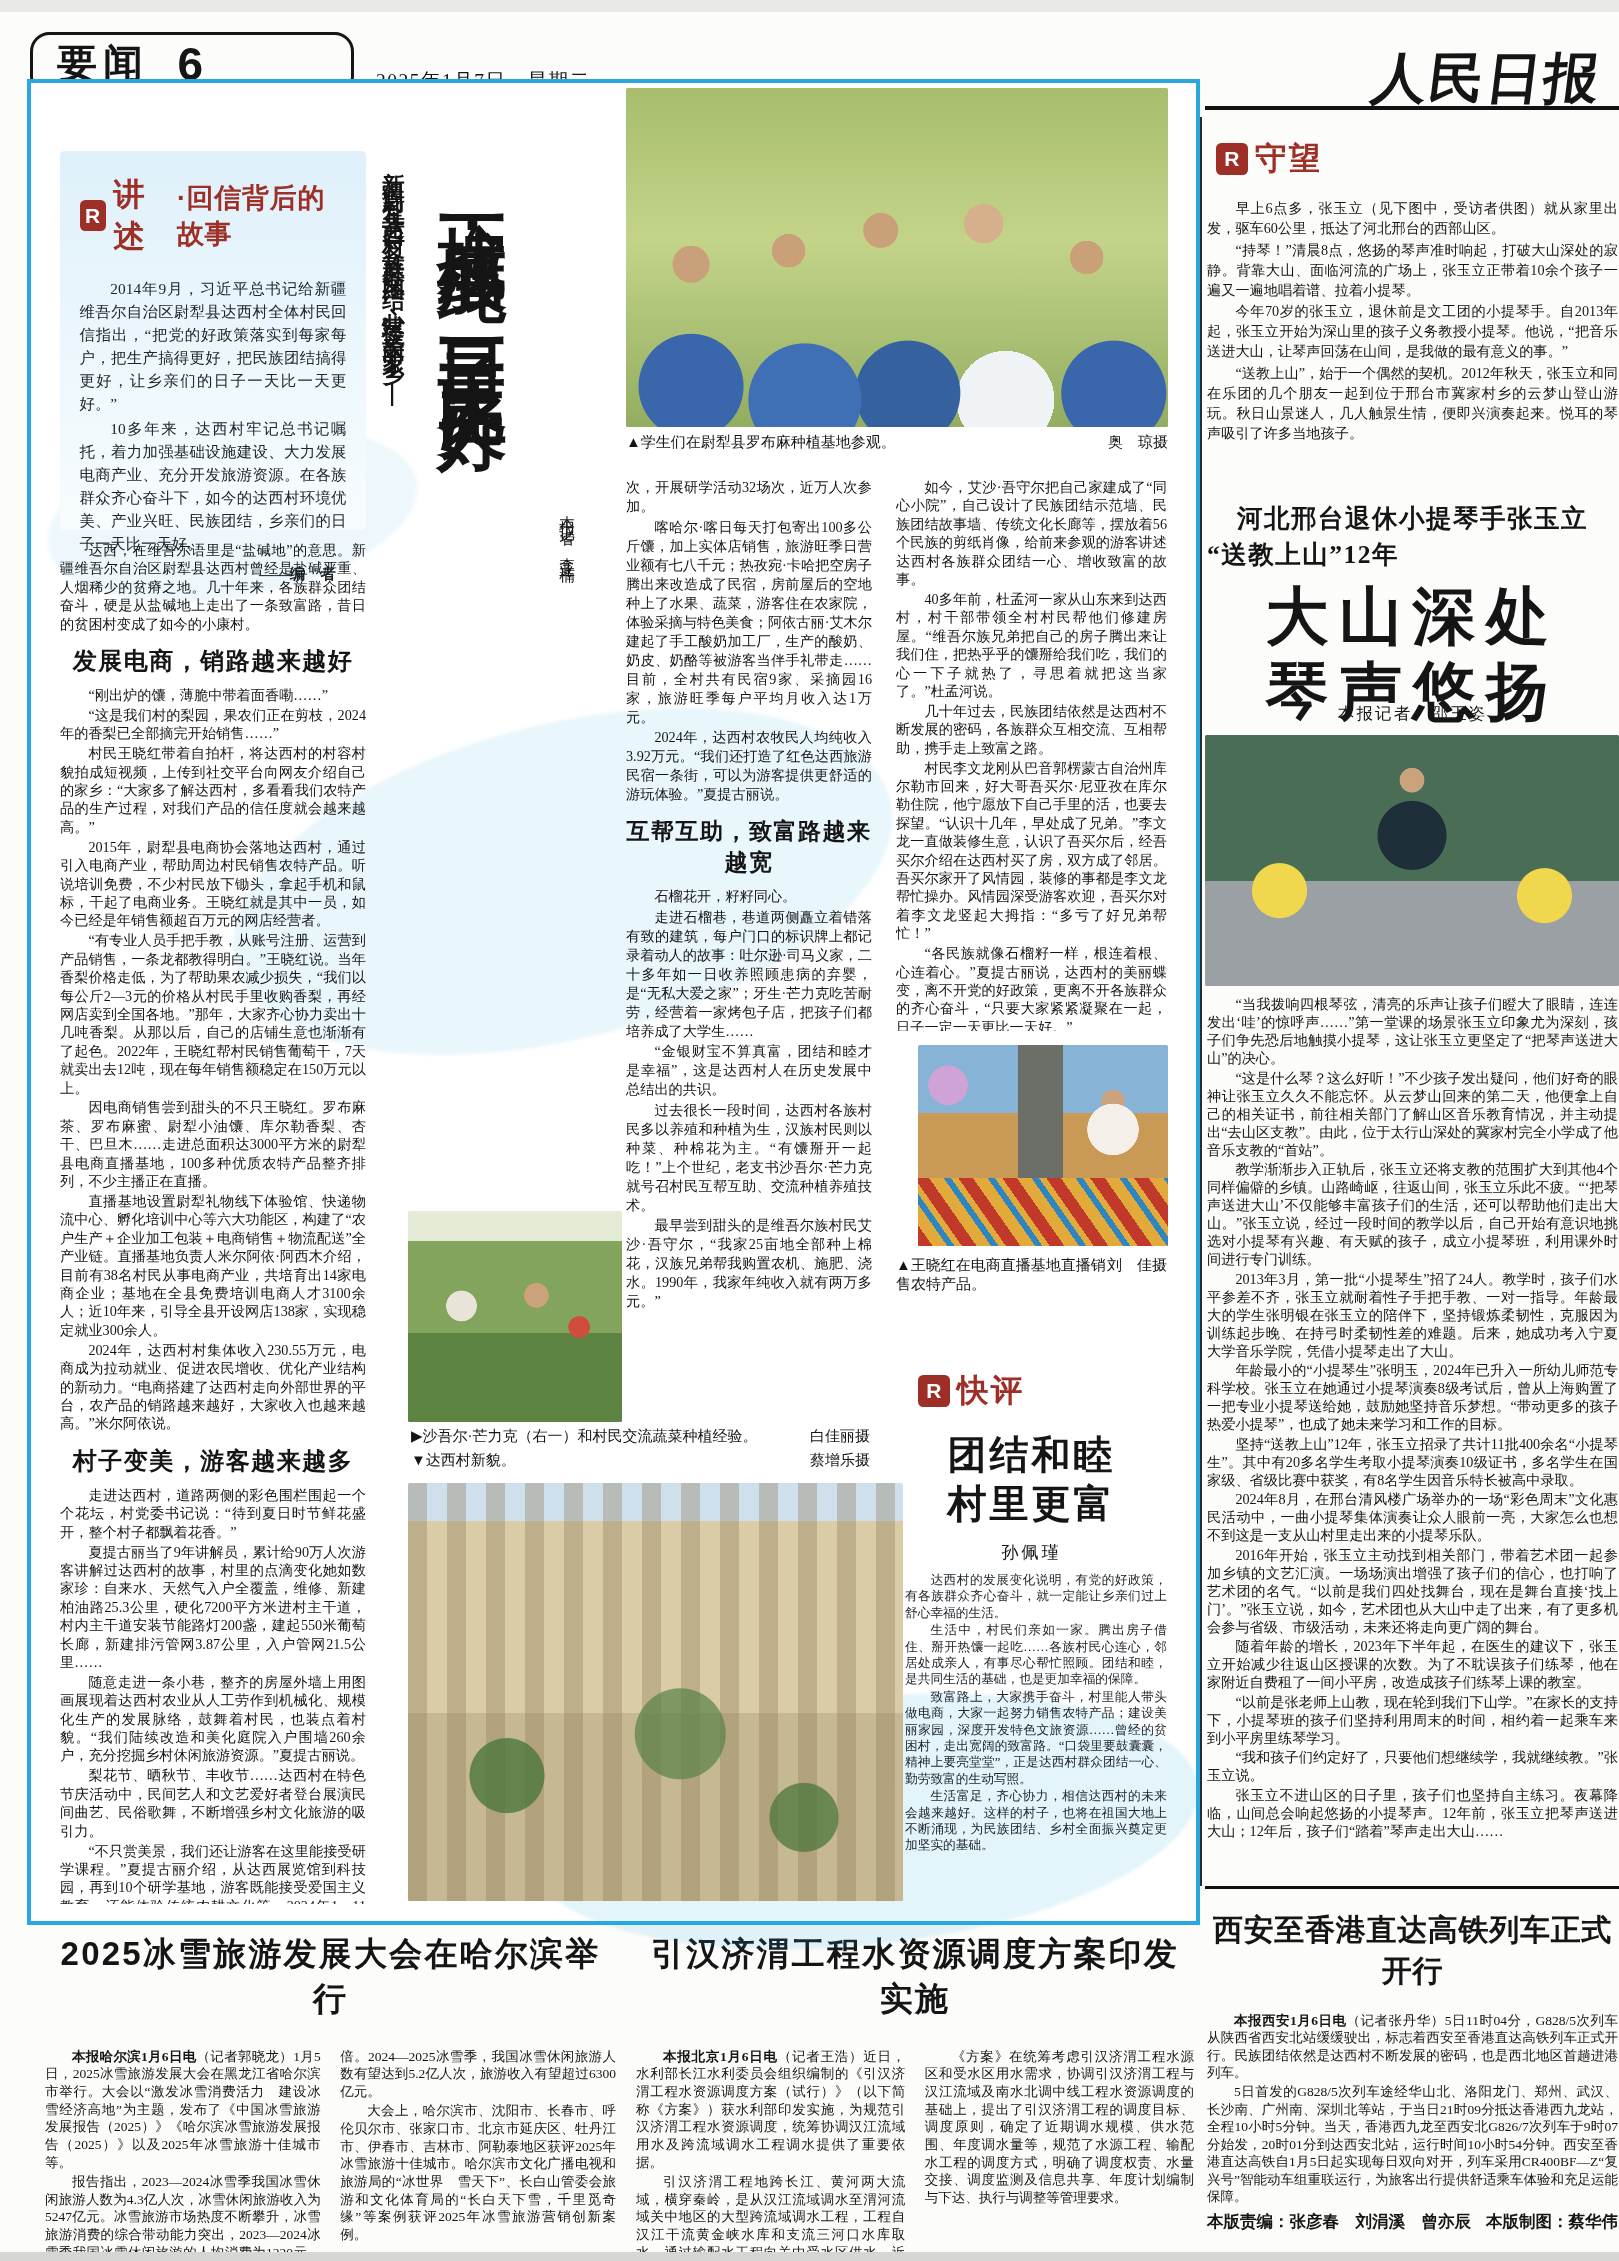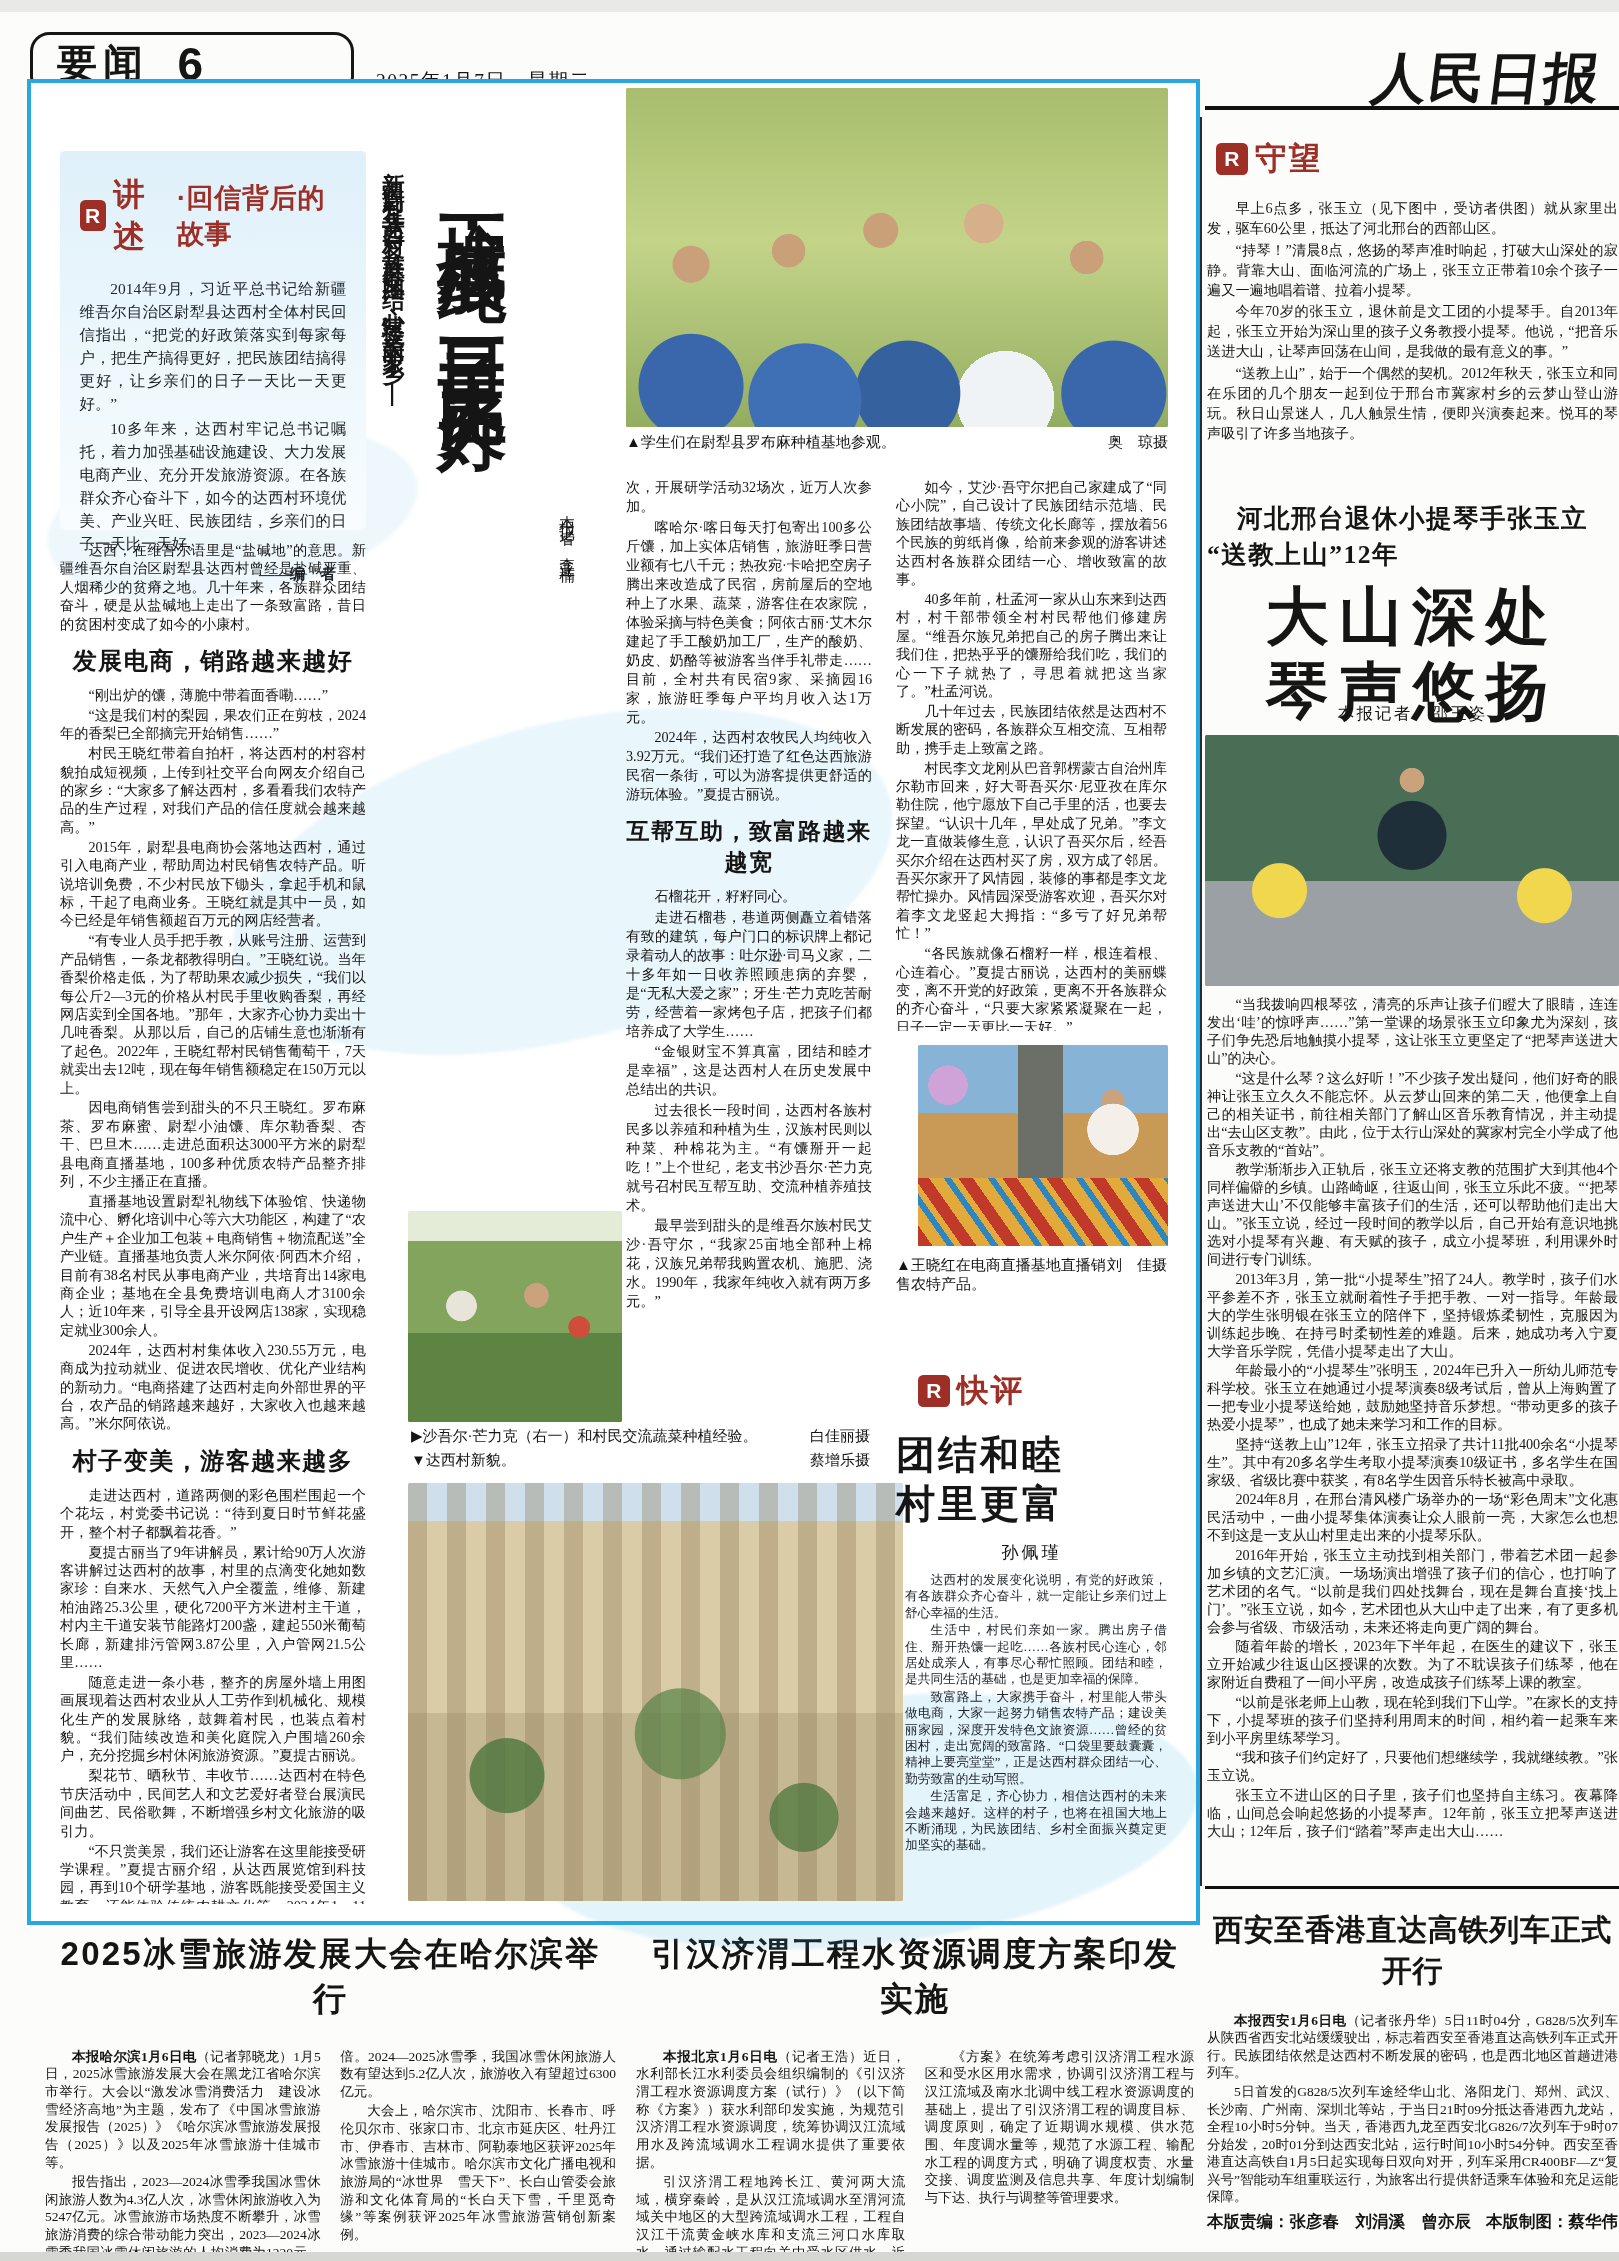--- a/index.html
+++ b/index.html
@@ -113,21 +113,21 @@
 
   
   #colA{left:626px;top:466px;width:246px;height:943px;overflow:hidden;}
   #colA p{font-size:14.2px;line-height:19px;}
   #colA .section-head{font-size:23px;}
   #colB{left:896px;top:466px;width:271px;height:553px;overflow:hidden;}
   #colB p{font-size:14.2px;line-height:18.4px;}
 
   
   #kp-label{left:918px;top:1358px;}
-  #kp-title{left:896px;top:1418px;width:271px;font-size:39px;font-weight:bold;
+  #kp-title{left:896px;top:1418px;width:271px;text-align:center;font-size:39px;font-weight:bold;
             line-height:49px;letter-spacing:3px;font-family:"Liberation Sans","DejaVu Sans",sans-serif;}
   #kp-author{left:896px;top:1529px;width:271px;text-align:center;font-size:17px;letter-spacing:3px;}
   #kp-body{left:905px;top:1560px;width:262px;height:336px;overflow:hidden;}
   #kp-body p{font-size:12.7px;line-height:16.3px;color:#20262b;}
 
   
   #sw-label{left:1216px;top:126px;}
   #sw-top{left:1207px;top:186px;width:411px;height:297px;overflow:hidden;}
   #sw-top p{font-size:14.2px;line-height:20px;}
   #sw-kicker1{left:1207px;top:489px;width:411px;text-align:center;font-size:25.5px;font-weight:bold;letter-spacing:1.5px;}

